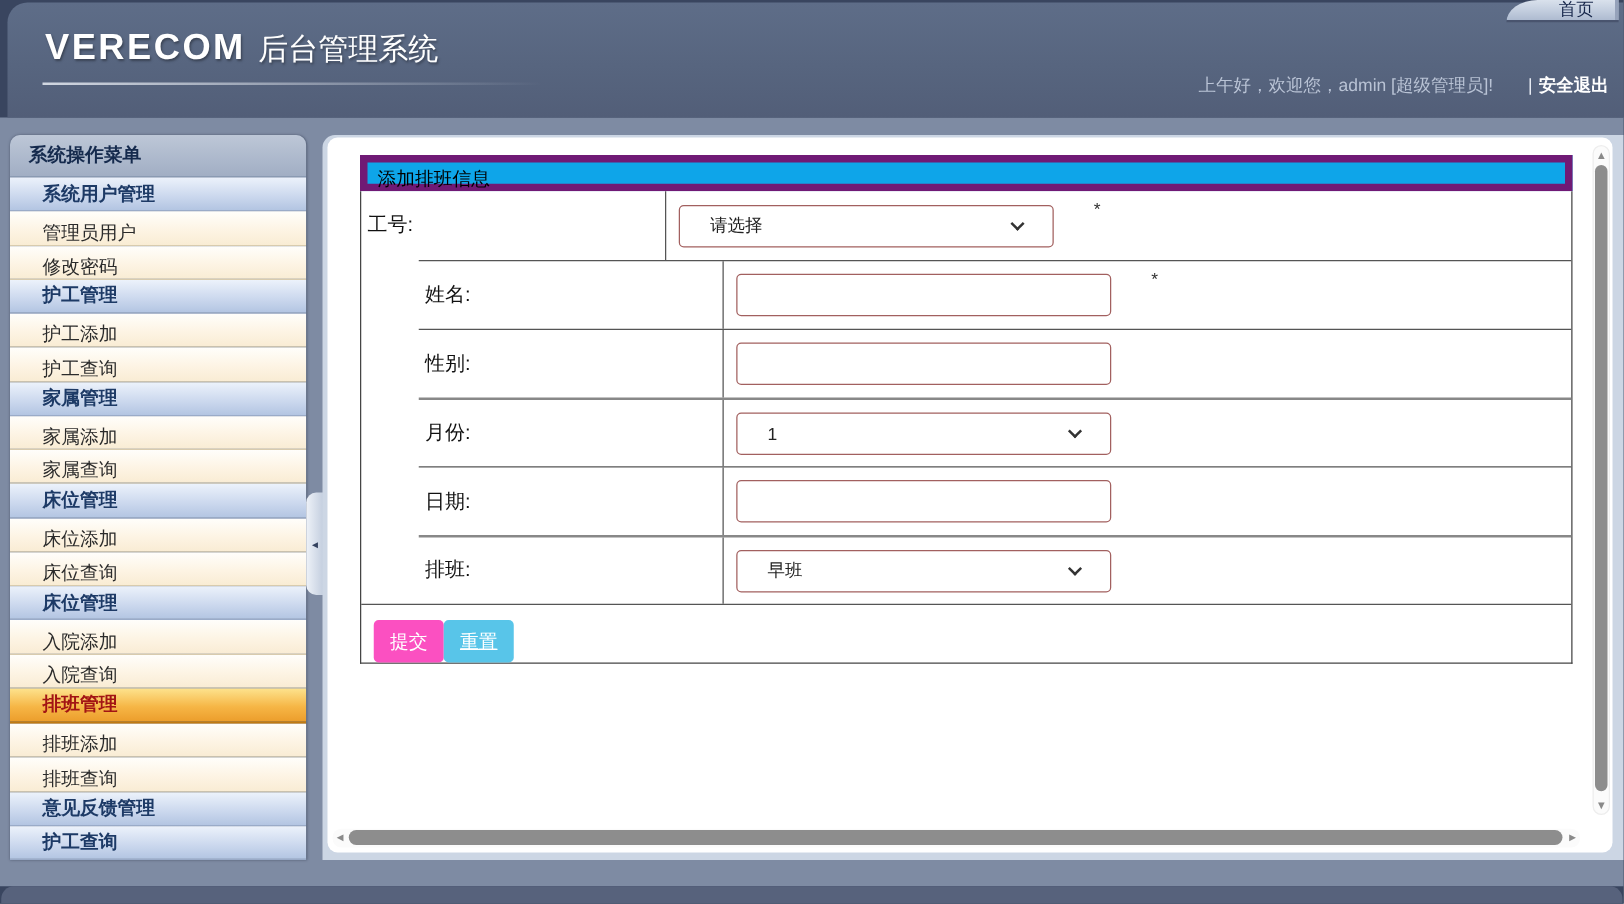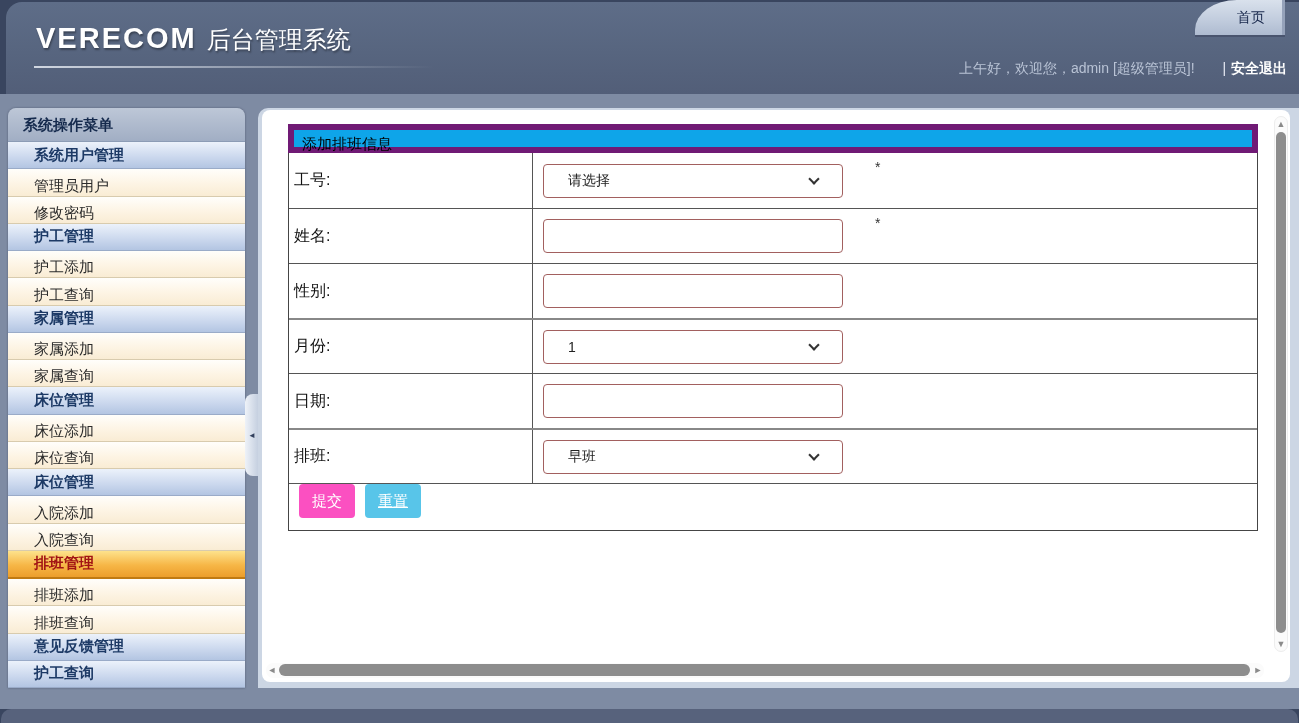--- a/index.html
+++ b/index.html
@@ -3,21 +3,21 @@
 <meta charset="utf-8">
 <style>
   * { margin:0; padding:0; box-sizing:border-box; }
   body { background:#39455f; font-family:"Liberation Sans","DejaVu Sans",sans-serif; }
   #canvas { position:relative; width:1299px; height:723px; background:#39455f; overflow:hidden; }
 
   
   .header { position:absolute; top:2px; left:6px; right:0; height:92px;
     background:linear-gradient(180deg,#5e6d88 0%,#57657f 55%,#525e78 100%);
     border-radius:16px 0 0 0; }
-  .home-tab { position:absolute; top:-2px; right:14px; width:90px; height:37px;
+  .home-tab { position:absolute; top:-2px; right:4px; width:90px; height:18px;
     background:linear-gradient(180deg,#d9e1ec 0%,#c2cdde 55%,#aebbd0 100%);
     border-top-left-radius:42px 30px; border-bottom:2px solid #49546e;
     box-shadow:inset -3px 0 0 #95a2ba;
     display:flex; align-items:center; justify-content:center; padding-left:22px;
     color:#16264a; font-size:14px; cursor:pointer; }
   .brand-row { position:absolute; left:30px; top:20px; display:flex; align-items:baseline; color:#fff; }
   .brand { font-size:29px; font-weight:bold; letter-spacing:2px; text-shadow:1px 2px 2px rgba(0,0,0,.35); }
   .product { font-size:24px; margin-left:10px; text-shadow:1px 2px 2px rgba(0,0,0,.35); }
   .header-divider { position:absolute; left:28px; top:64px; width:400px; height:2px;
     background:linear-gradient(90deg,rgba(240,244,250,.8),rgba(240,244,250,0)); }
@@ -52,34 +52,34 @@
   
   .content { position:absolute; left:258px; top:108px; right:0; height:580px;
     background:#ccd6e4; border-top-left-radius:10px; }
   .panel { position:absolute; top:2px; left:4px; right:9px; bottom:6px; background:#fff; border-radius:8px; }
 
   .form-area { position:absolute; left:26px; top:14px; width:970px; }
   .form-title { height:29px; background:#0ea5e9; border:6px solid #701a75; line-height:27px;
     padding-left:8px; font-size:15px; color:#000; }
   .form-table { border:1px solid #454545; border-top:none; background:#fff; }
   .form-row { display:flex; height:55px; }
-  .form-row + .form-row { border-top:1px solid #555; }
+  .form-row + .form-row { border-top:1px solid #555;margin-left:46px; }
   .form-row.thick { border-top:2px solid #888; }
   .cell-label { flex:0 0 244px; border-right:1px solid #555; display:flex; align-items:center;
     padding-left:5px; font-size:16px; color:#111; }
   .cell-control { flex:1; position:relative; display:flex; align-items:center; padding-left:10px; }
   .ctl { width:300px; height:34px; border:1px solid #a2605f; border-radius:4px;
     font-size:14px; color:#222; background:#fff; font-family:inherit; }
   input.ctl { padding:0 10px; outline:none; }
   .selectbox { display:flex; align-items:center; justify-content:space-between; padding:0 24px; cursor:pointer; }
   .chev { width:8px; height:8px; border-right:2px solid #333; border-bottom:2px solid #333;
     transform:rotate(45deg); margin-top:-4px; flex:0 0 8px; }
   .req { position:absolute; left:342px; top:6px; font-size:14px; color:#333; }
-  .btn-row { height:47px; border-top:1px solid #555; display:flex; align-items:flex-start;
-    padding-left:10px; gap:10px; }
+  .btn-row { height:47px; border-top:1px solid #555; display:flex; align-items:flex-end;
+    padding-left:10px; }
   .btn { height:34px; border:none; border-radius:4px; color:#fff; font-size:15px;
     padding:0 13px; cursor:pointer; font-family:inherit; }
   .btn-submit { background:#fb50c1; }
   .btn-reset { background:#58c5e9; text-decoration:underline; }
 
   
   .vscroll { position:absolute; top:6px; right:2px; bottom:30px; width:14px;
     background:#fbfbfb; border:1px solid #ededed; border-radius:7px; }
   .vscroll .sb-arrow { position:absolute; left:0; width:100%; text-align:center;
     color:#8a8a8a; font-size:9px; height:12px; line-height:12px; cursor:pointer; }

